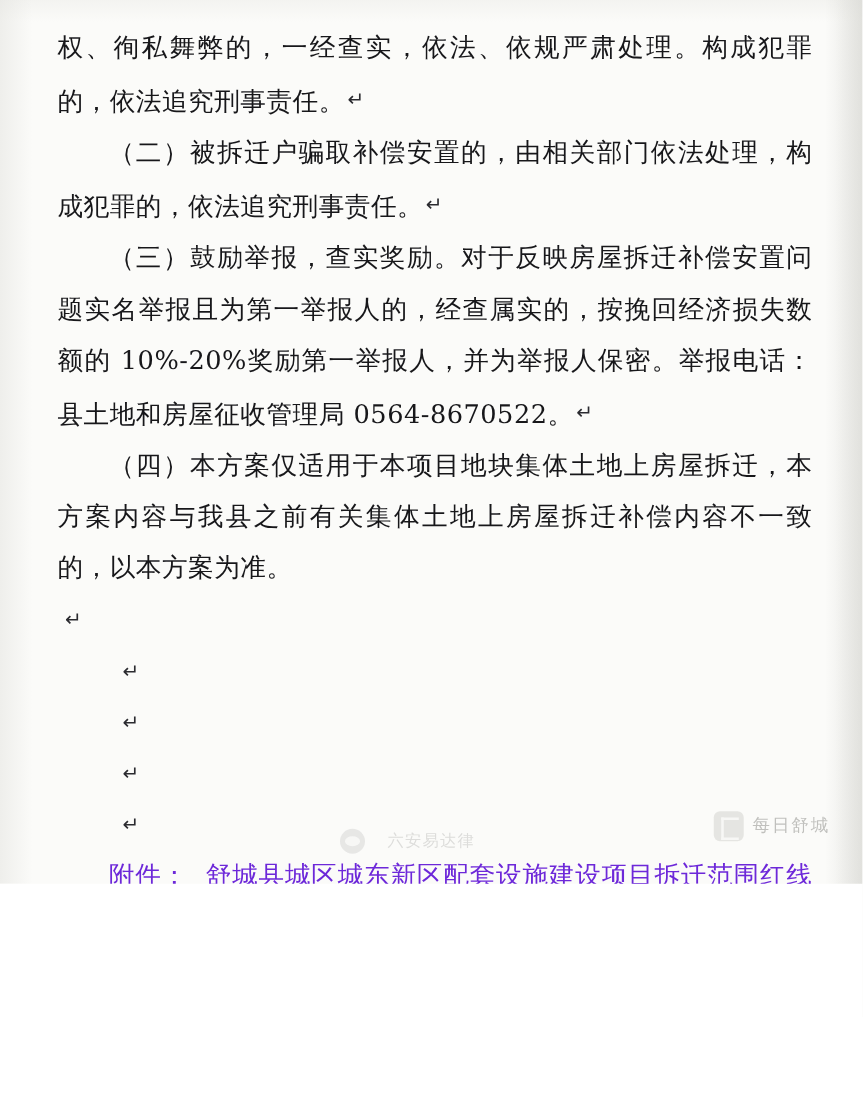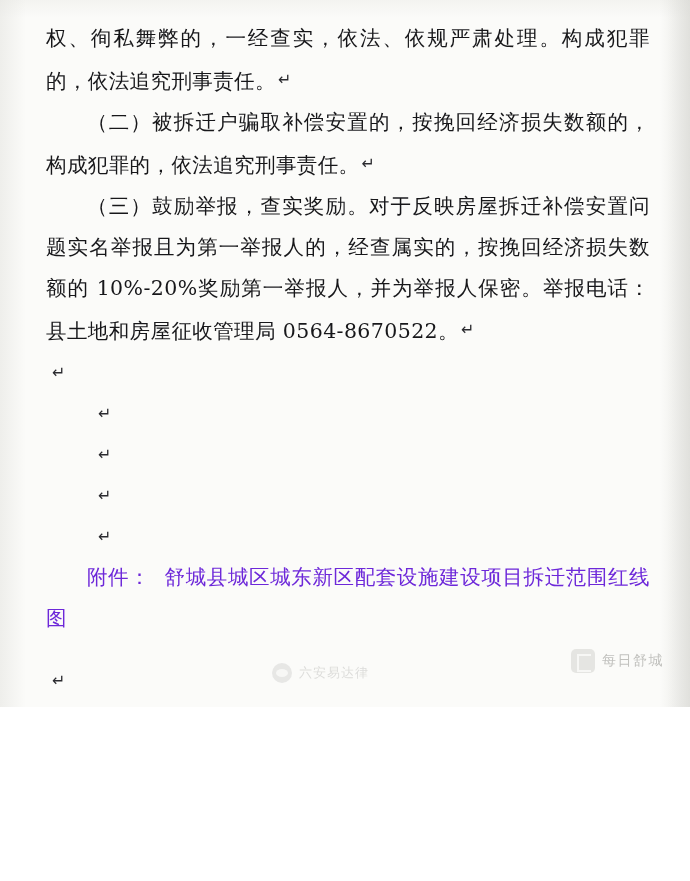--- a/index.html
+++ b/index.html
@@ -79,21 +79,21 @@
     bottom: 0;
     width: 690px;
     height: 62px;
   }
   .weibo-wm {
     position: absolute;
     left: 272px;
     bottom: 24px;
     display: flex;
     align-items: center;
-    gap: 7px;
+    gap: 18px;
     opacity: 0.45;
   }
   .weibo-logo {
     width: 20px;
     height: 20px;
     border-radius: 50%;
     background: #cfcfcf;
     position: relative;
     flex: none;
   }
@@ -155,24 +155,25 @@
 </head>
 <body>
 
 <div class="page">
   <div class="corner-shade"></div>
 
   <div class="body-text">
 
     <p class="para no-indent"><span>权、徇私舞弊的，一经查实，依法、依规严肃处理。构成犯罪的，依法追究刑事责任。</span><span class="mark">↵</span></p>
 
-    <p class="para"><span>（二）被拆迁户骗取补偿安置的，按挽回经济损失数额的，构成犯罪的，依法追究刑事责任。</span><span class="mark">↵</span></p>
+    <p class="para"><span>（二）被拆迁户骗取补偿安置的，由相关部门依法处理，构成犯罪的，依法追究刑事责任。</span><span class="mark">↵</span></p>
 
     <p class="para"><span>（三）鼓励举报，查实奖励。对于反映房屋拆迁补偿安置问题实名举报且为第一举报人的，经查属实的，按挽回经济损失数额的 10%-20%奖励第一举报人，并为举报人保密。举报电话：县土地和房屋征收管理局 0564-8670522。</span><span class="mark">↵</span></p>
 
+    <p class="para"><span>（四）本方案仅适用于本项目地块集体土地上房屋拆迁，本方案内容与我县之前有关集体土地上房屋拆迁补偿内容不一致的，以本方案为准。</span></p>
 
 
     <div class="blank-line bl-a"><span class="mark">↵</span></div>
     <div class="blank-line bl-b"><span class="mark">↵</span></div>
     <div class="blank-line bl-b"><span class="mark">↵</span></div>
     <div class="blank-line bl-b"><span class="mark">↵</span></div>
     <div class="blank-line bl-b"><span class="mark">↵</span></div>
 
     <p class="attachment"><span>附件：</span>&nbsp;&nbsp;<span>舒城县城区城东新区配套设施建设项目拆迁范围红线图</span></p>
 

